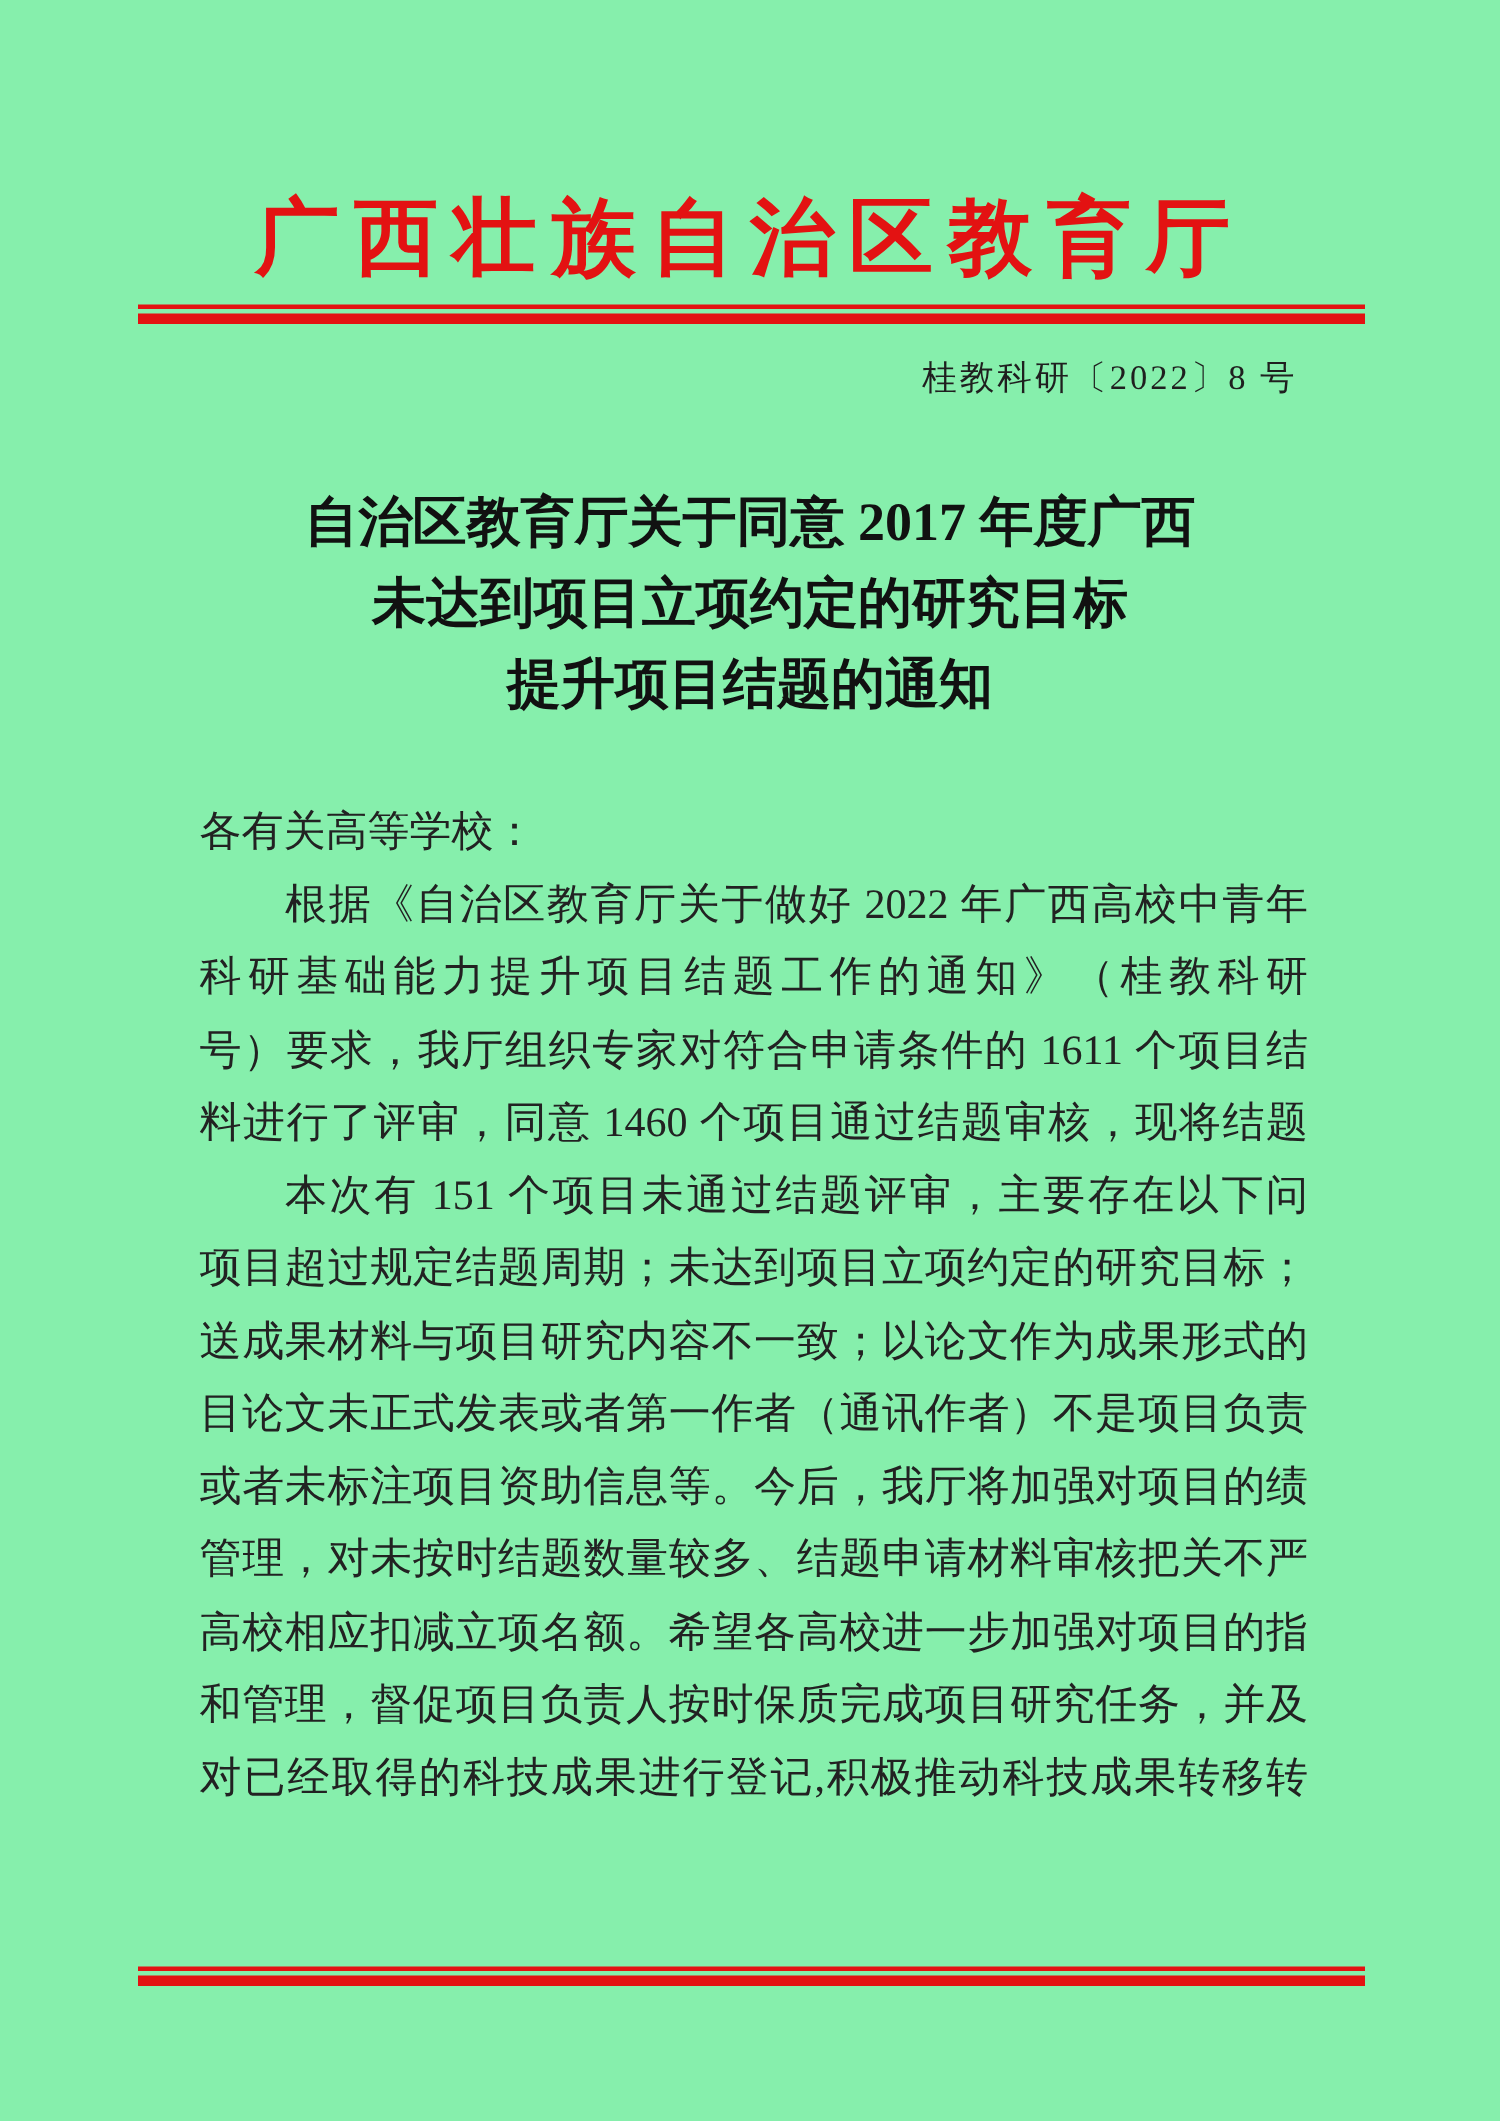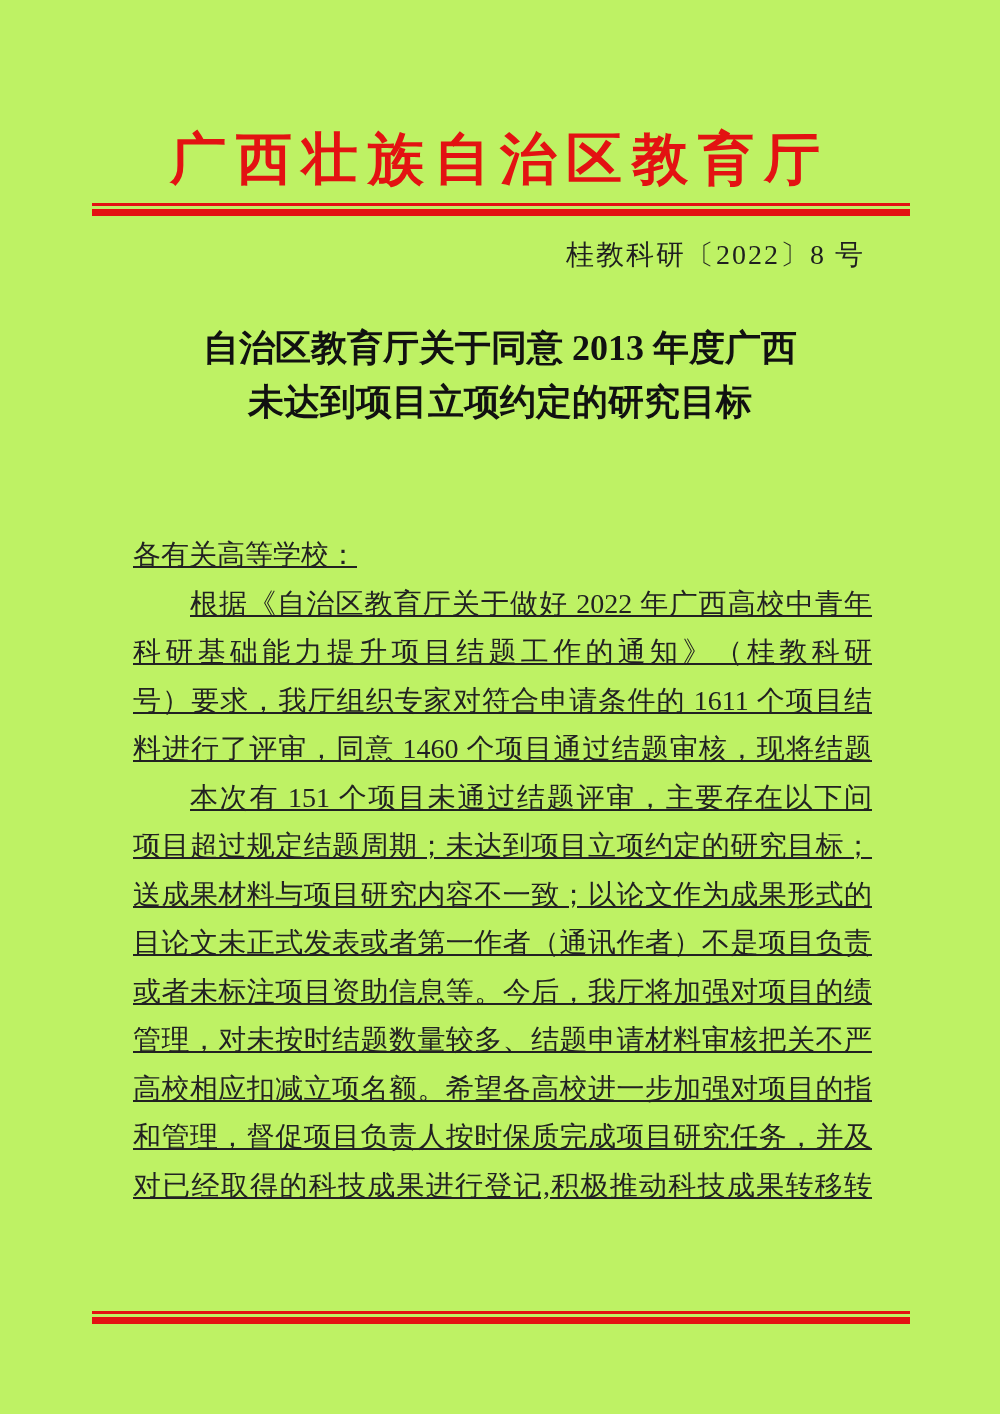--- a/index.html
+++ b/index.html
@@ -4,21 +4,21 @@
 <style>
   html, body {
     margin: 0;
     padding: 0;
     background: #ffffff;
   }
   .page {
     position: relative;
     width: 1000px;
     height: 1414px;
-    background: #bef264;
+    background: #86efac;
     overflow: hidden;
     font-family: "Liberation Serif", "DejaVu Serif", serif;
   }
   
   .agency-name {
     position: absolute;
     top: 126px;
     left: 0;
     width: 100%;
     text-align: center;
@@ -38,21 +38,21 @@
   .red-rule .thin  { height: 3px; background: var(--accent, #e31212); }
   .red-rule .gap   { height: 3px; background: transparent; }
   .red-rule .thick { height: 7px; background: var(--accent, #e31212); }
   .red-rule.top    { top: 203px; }
   .red-rule.bottom { top: 1311px; }
   
   .doc-number {
     position: absolute;
     top: 236px;
     right: 135px;
-    font-size: 28px;
+    font-size: 23px;
     color: #1f1f1f;
     letter-spacing: 2px;
     white-space: nowrap;
   }
   
   .doc-title {
     position: absolute;
     top: 321px;
     left: 0;
     width: 100%;
@@ -66,21 +66,21 @@
   
   .doc-body {
     position: absolute;
     top: 531px;
     left: 133px;
     width: 739px;
     font-size: 28px;
     line-height: 48.5px;
     color: #222222;
   }
-  .body-line { height: 48.5px; overflow: hidden; text-decoration: underline; }
+  .body-line { height: 48.5px; overflow: hidden; }
   .body-line.justify {
     text-align: justify;
     text-align-last: justify;
   }
   .body-line.indent { text-indent: 57px; }
 </style>
 </head>
 <body>
 
 <div class="page">
@@ -89,22 +89,23 @@
 
   <div class="red-rule top">
     <div class="thin"></div>
     <div class="gap"></div>
     <div class="thick"></div>
   </div>
 
   <div class="doc-number">桂教科研〔2022〕8 号</div>
 
   <div class="doc-title">
-      <div class="title-line">自治区教育厅关于同意 2013 年度广西</div>
+      <div class="title-line">自治区教育厅关于同意 2017 年度广西</div>
       <div class="title-line">未达到项目立项约定的研究目标</div>
+      <div class="title-line">提升项目结题的通知</div>
     </div>
 
   <div class="doc-body">
       <div class="body-line">各有关高等学校：</div>
       <div class="body-line justify indent">根据《自治区教育厅关于做好 2022 年广西高校中青年教师</div>
       <div class="body-line justify">科研基础能力提升项目结题工作的通知》（桂教科研〔2022〕5</div>
       <div class="body-line justify">号）要求，我厅组织专家对符合申请条件的 1611 个项目结题材</div>
       <div class="body-line justify">料进行了评审，同意 1460 个项目通过结题审核，现将结题名单</div>
       <div class="body-line justify indent">本次有 151 个项目未通过结题评审，主要存在以下问题：</div>
       <div class="body-line justify">项目超过规定结题周期；未达到项目立项约定的研究目标；报</div>

